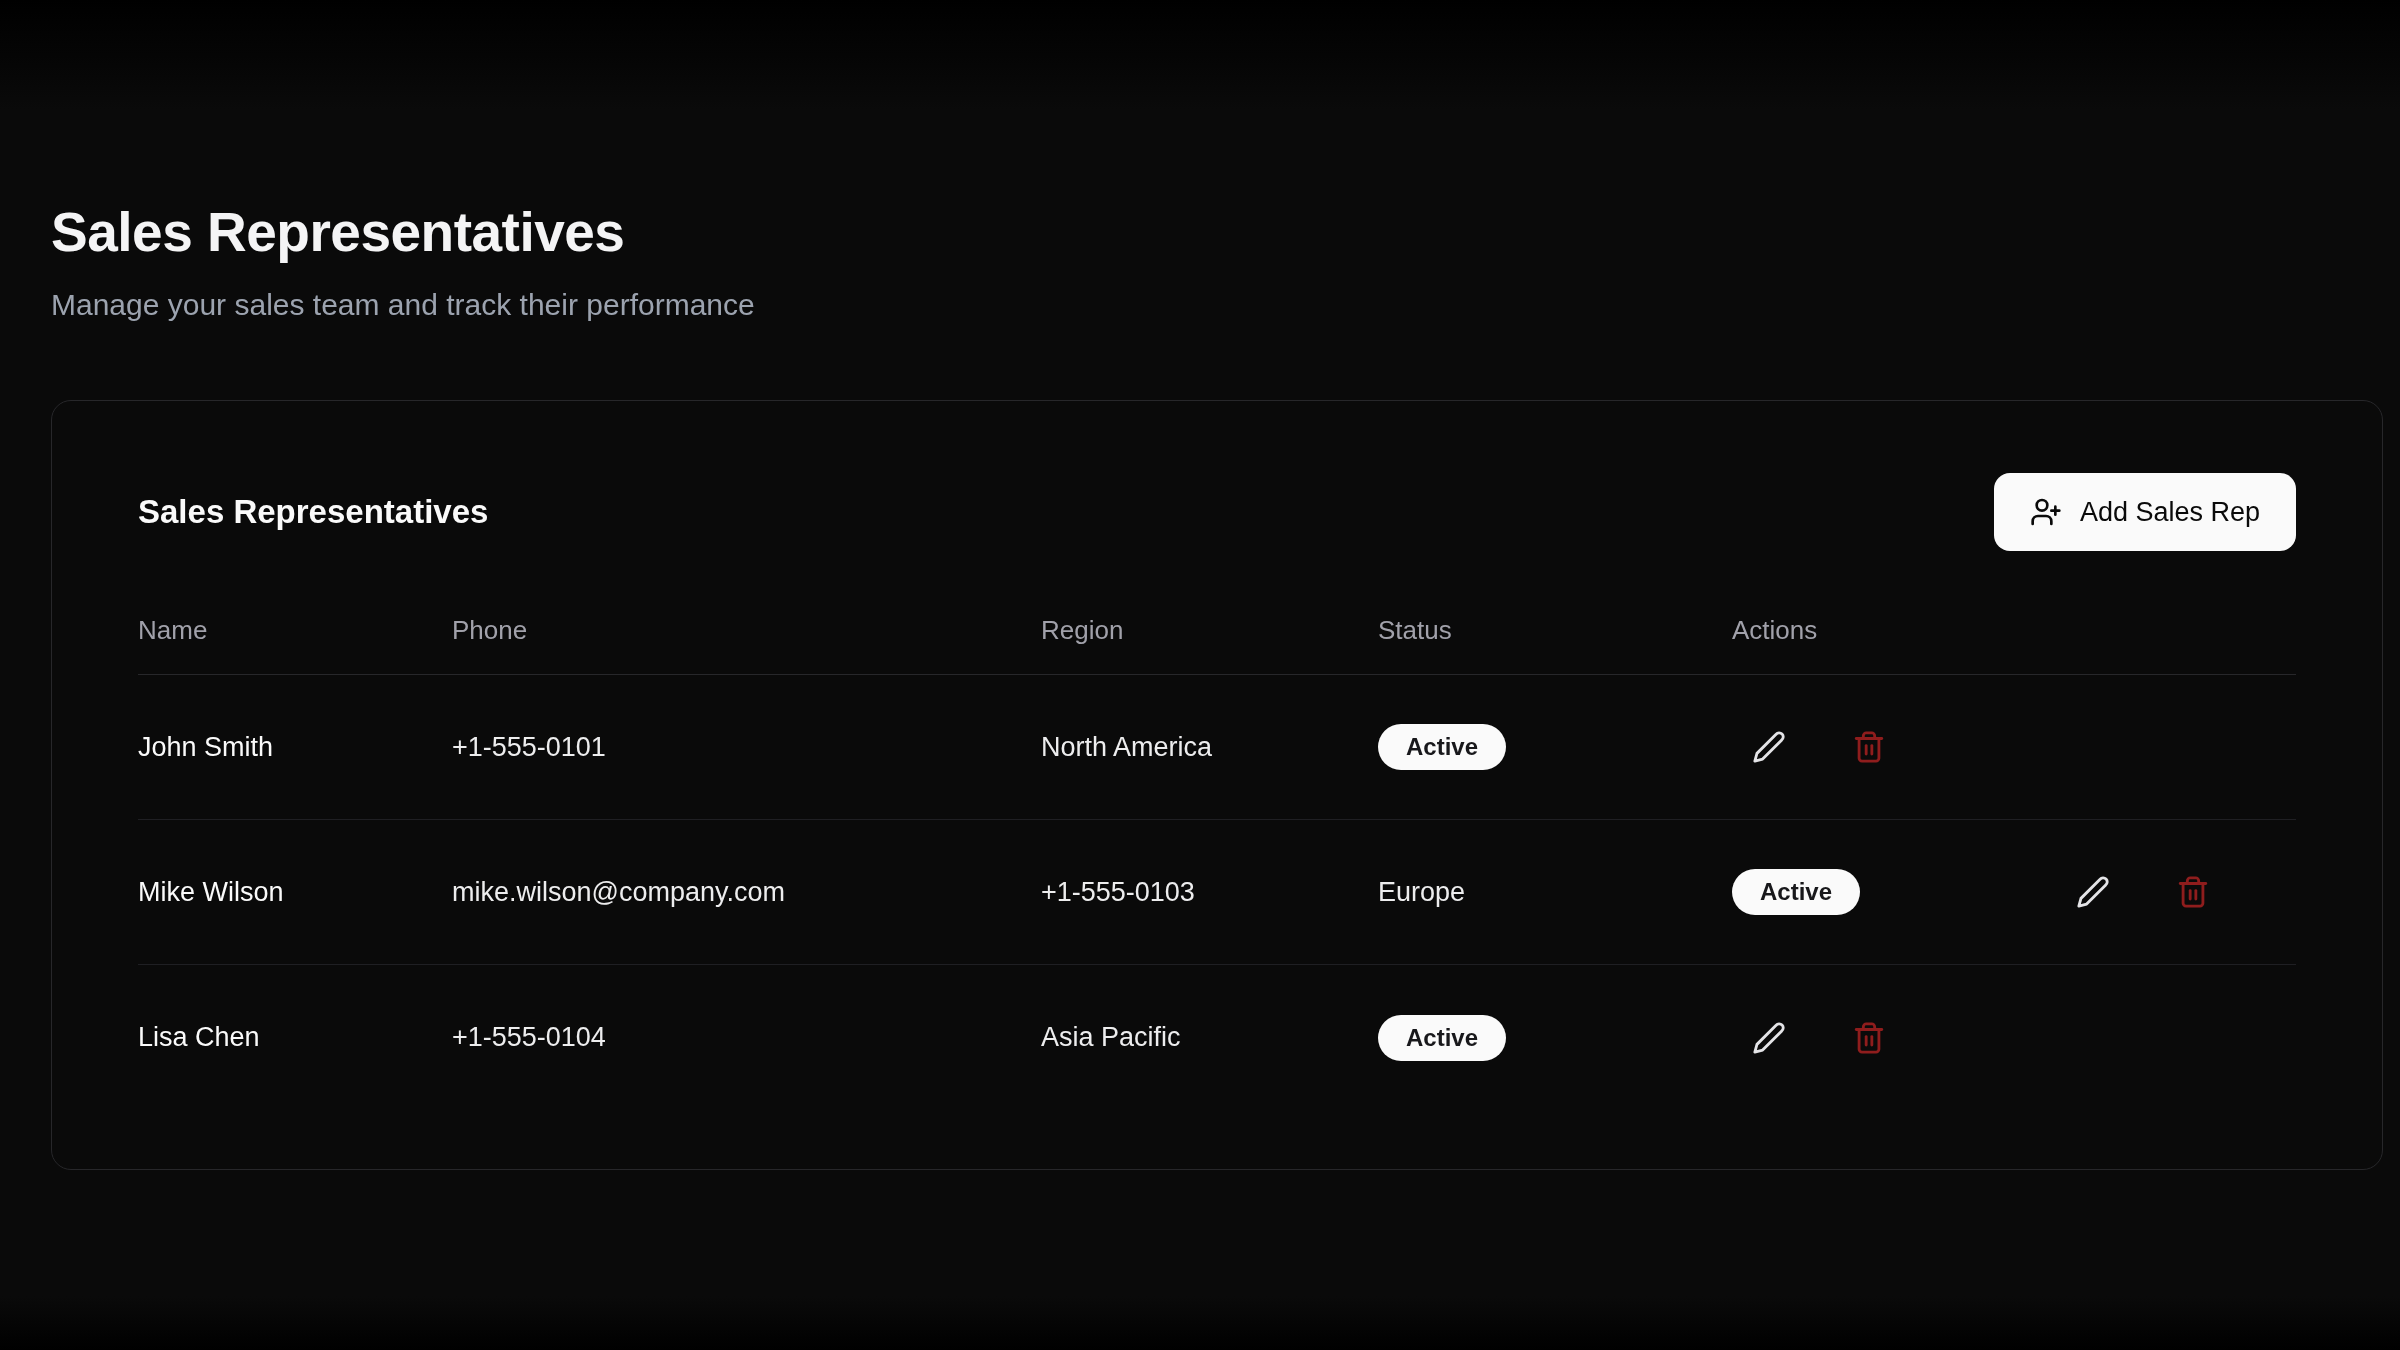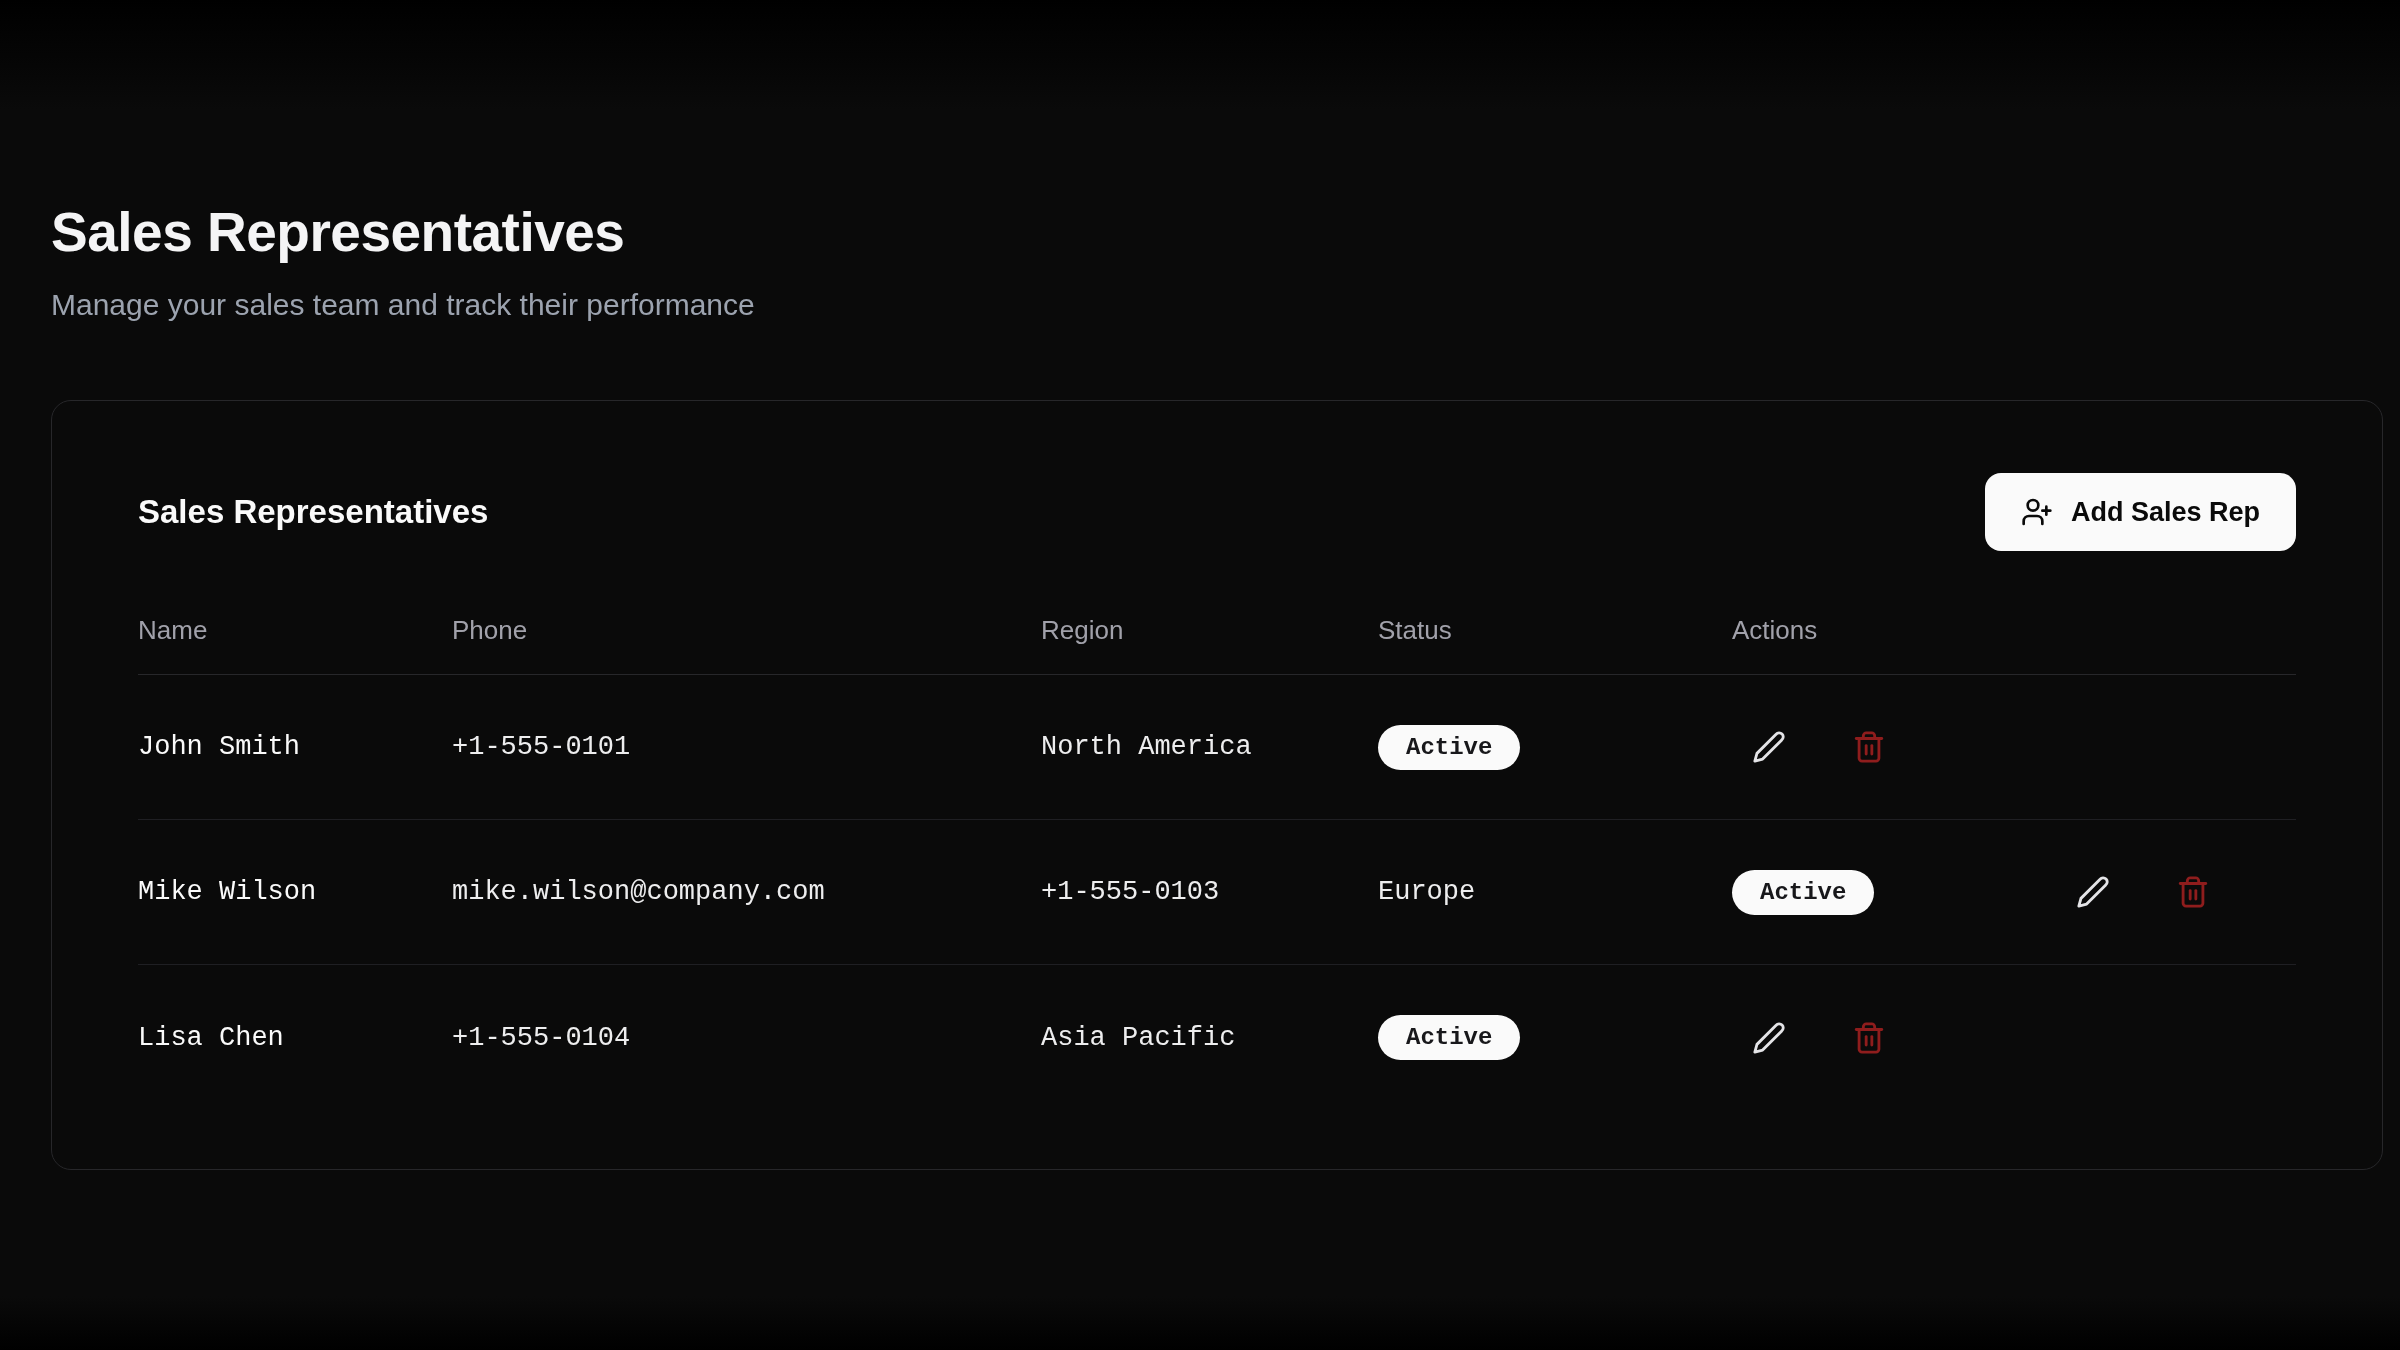--- a/index.html
+++ b/index.html
@@ -45,21 +45,21 @@
     display: flex;
     align-items: center;
     gap: 18px;
     background: #fafafa;
     color: #0a0a0a;
     border: none;
     border-radius: 16px;
     height: 78px;
     padding: 0 36px;
     font-size: 27px;
-    font-weight: 700;
+    font-weight: 400;
     font-family: inherit;
     cursor: pointer;
   }
   .add-btn svg { width: 32px; height: 32px; }
 
   .grid-row {
     display: grid;
     grid-template-columns: 314px 589px 337px 354px 324px 275px;
     align-items: center;
   }
@@ -69,21 +69,20 @@
     border-bottom: 1px solid #27272a;
   }
   .th {
     font-size: 26px;
     font-weight: 500;
     color: #a1a1aa;
   }
   .trow {
     height: 145px;
     border-bottom: 1px solid #1f1f23;
-    font-family: Liberation Mono, monospace;
   }
   .trow:last-child { border-bottom: none; }
   .td { font-size: 27px; font-weight: 400; color: #ededee; }
   .td.name { font-weight: 500; color: #fafafa; }
 
   .badge {
     display: inline-block;
     background: #fafafa;
     color: #18181b;
     font-size: 24px;

